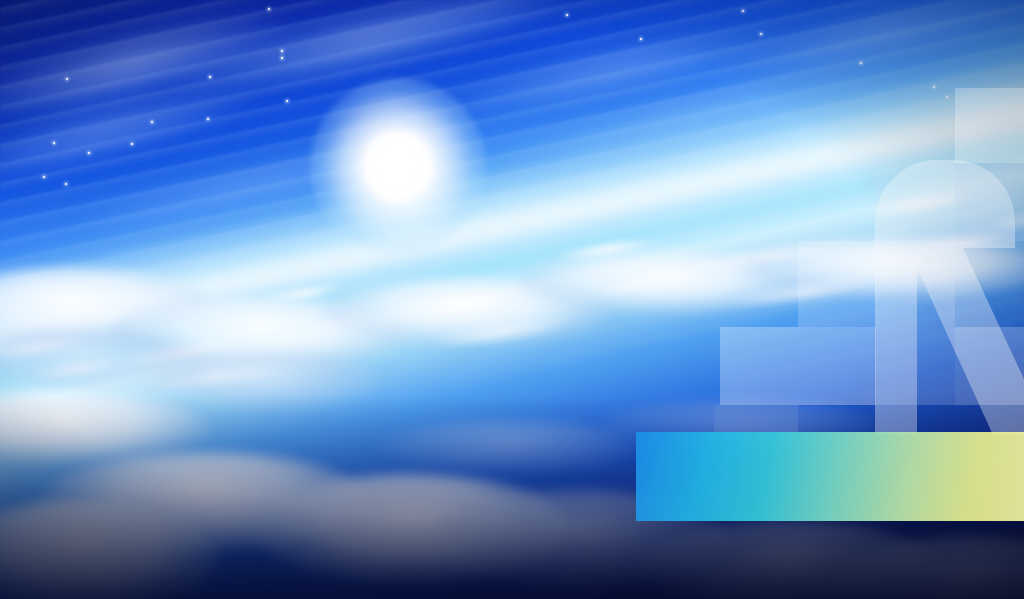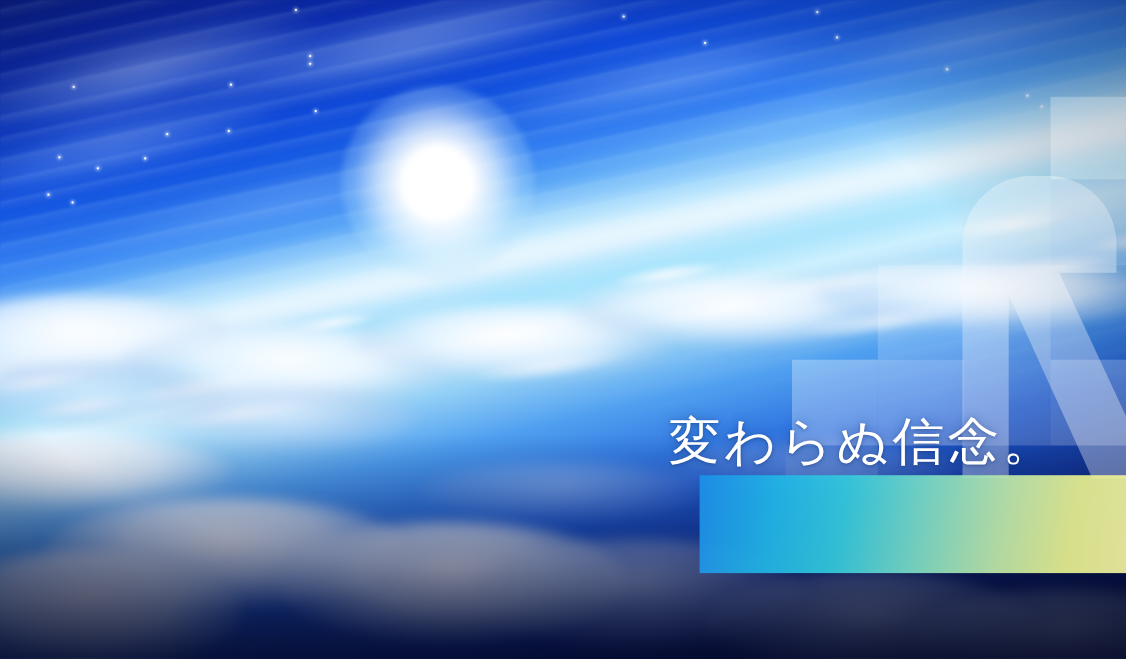--- a/index.html
+++ b/index.html
@@ -281,16 +281,15 @@
     <div class="blk" style="left:720px; top:327px; width:78px;  height:78px; background:rgba(255,255,255,0.30);"></div>
     <div class="blk" style="left:798px; top:327px; width:78px;  height:78px; background:rgba(255,255,255,0.30);"></div>
     <div class="blk" style="left:876px; top:327px; width:79px;  height:78px; background:rgba(220,232,248,0.20);"></div>
     <div class="blk" style="left:955px; top:327px; width:69px;  height:78px; background:rgba(255,255,255,0.22);"></div>
     <div class="blk" style="left:714px; top:405px; width:84px;  height:30px; background:rgba(111,147,204,0.30);"></div>
   </div>
 
   <div class="tagline-band"></div>
 
   <div class="tagline">
-    <span class="ln">変わらぬ信念。</span>
   </div>
 
 </div>
 
 </body></html>

